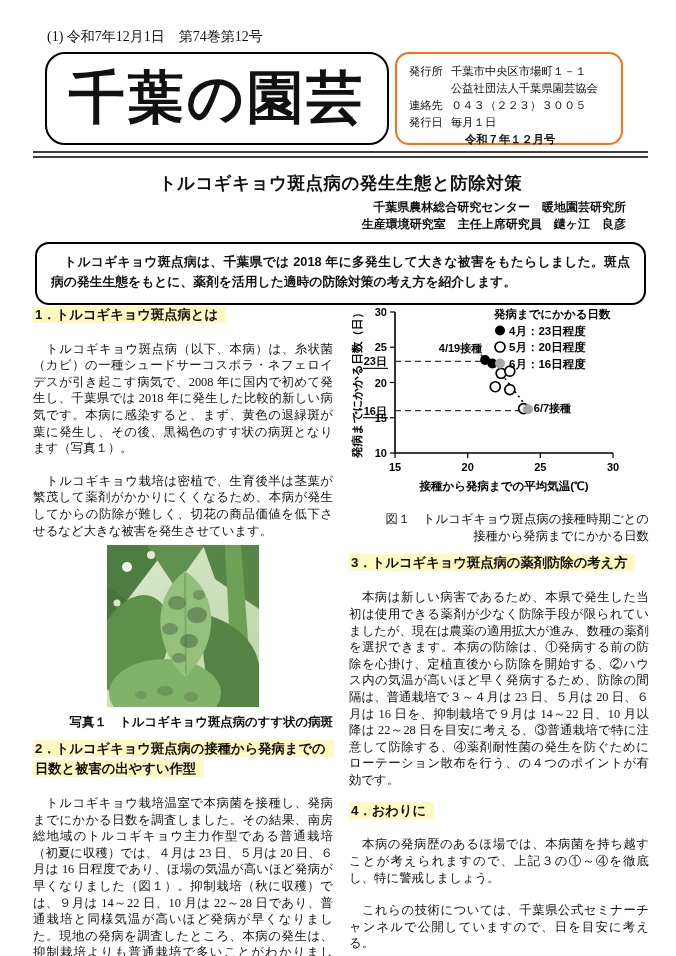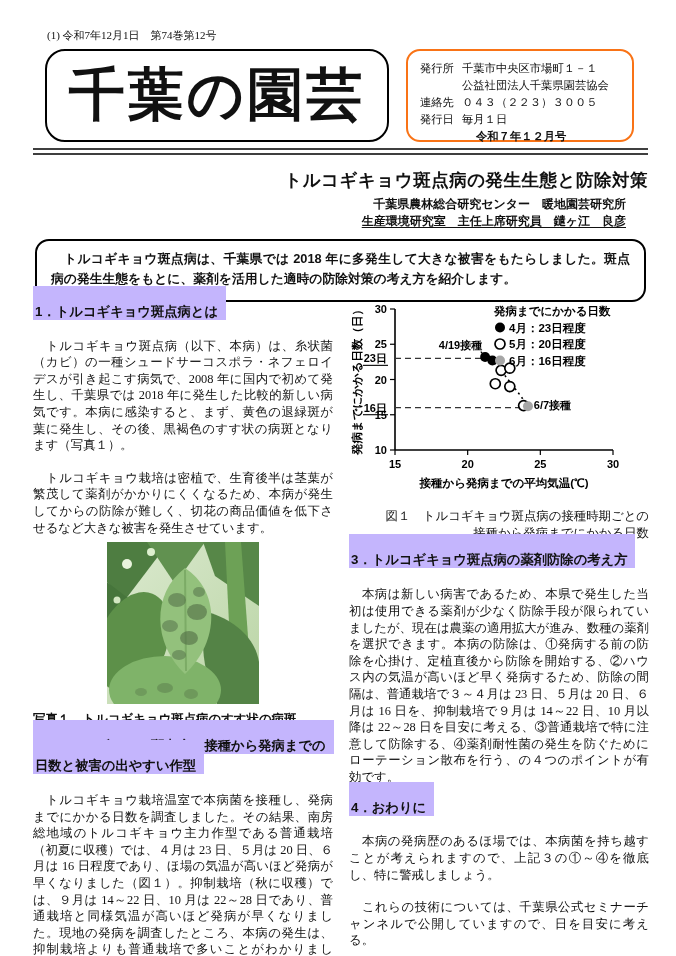--- a/index.html
+++ b/index.html
@@ -4,63 +4,63 @@
 <style>
   html,body{margin:0;padding:0;}
   body{
     width:676px;height:956px;background:#ffffff;color:#111;
     font-family:"Liberation Sans","DejaVu Sans",sans-serif;
     overflow:hidden;position:relative;
   }
   .page{box-sizing:border-box;width:676px;height:956px;padding:24px 28px 0 33px;}
 
   
-  .issue-line{font-family:"Liberation Serif","DejaVu Serif",serif;font-size:11px;margin:4px 0 6px 14px;}
-  .masthead{display:flex;gap:17px;align-items:stretch;padding-left:12px;}
+  .issue-line{font-family:"Liberation Serif","DejaVu Serif",serif;font-size:14px;margin:4px 0 6px 14px;}
+  .masthead{display:flex;gap:6px;align-items:stretch;padding-left:12px;}
   .title-box{
     width:344px;height:93px;border:2.5px solid #000;border-radius:20px;
     display:flex;align-items:center;justify-content:center;box-sizing:border-box;
   }
   .masthead-title{
     font-family:"DejaVu Serif","Liberation Serif",serif;font-weight:bold;
     font-size:56px;letter-spacing:3px;transform:scaleY(1.02);white-space:nowrap;
   }
   .pub-box{
     width:228px;height:93px;border:2px solid #f97316;border-radius:14px;
     box-sizing:border-box;padding:9px 10px 6px 12px;font-size:11.3px;line-height:1.5;
   }
   .pub-row{display:flex;}
   .pub-label{width:42px;flex:none;}
   .pub-value{flex:1;}
   .pub-row.issue-no .pub-value{font-weight:bold;padding-left:14px;}
   .rule{height:3px;border-top:2px solid #3f3f3f;border-bottom:2px solid #3f3f3f;margin-top:6px;}
 
   
-  .article-title{text-align:right;font-weight:bold;font-size:17.5px;margin:13px 0 4px 0;letter-spacing:0.5px;}
+  .article-title{text-align:center;font-weight:bold;font-size:17.5px;margin:13px 0 4px 0;letter-spacing:0.5px;}
   .author-block{text-align:right;padding-right:22px;font-size:12px;font-weight:bold;line-height:1.45;}
-  .author-line2{text-decoration:underline;text-underline-offset:2px;}
+  .author-line2{text-underline-offset:2px;}
   .summary-box{
     border:2px solid #000;border-radius:14px;margin:8px 2px 0 2px;
     padding:8px 14px 10px 14px;font-size:12.8px;font-weight:bold;line-height:1.6;text-align:justify;
   }
 
   
   .columns{display:flex;gap:16px;}
   .col{width:300px;flex:none;}
   .sec-heading{font-size:13.3px;font-weight:bold;line-height:1.5;margin:0 0 4px 0;}
-  .sec-heading .hl{background:#c4b5fd;padding:18px 8px 1px 2px;
+  .sec-heading .hl{background:#fef9c3;padding:1px 8px 1px 2px;
     -webkit-box-decoration-break:clone;box-decoration-break:clone;}
   .body-text{
     font-family:"Liberation Serif","DejaVu Serif",serif;
     font-size:12.4px;line-height:16.6px;text-align:justify;margin:16px 0 2px 0;
   } .spacer-m{height:10px;}
 
   
   .photo-wrap{width:152px;margin:6px auto 2px auto;}
-  .photo-caption{font-size:12.4px;font-weight:bold;text-align:left;margin:3px 0 8px 0;}
+  .photo-caption{font-size:12.4px;font-weight:bold;text-align:right;margin:3px 0 8px 0;}
 
   
   .chart-wrap{width:300px;}
   .fig-caption{font-size:12.4px;font-weight:normal;text-align:right;line-height:1.4;margin:2px 0 8px 0;}
   svg text.tick{font-family:"Liberation Sans",sans-serif;font-size:11px;font-weight:bold;fill:#000;}
   svg text.ref{font-size:11px;font-weight:bold;fill:#000;}
   svg text.axis-label{font-family:"Liberation Sans",sans-serif;font-size:11.5px;font-weight:bold;fill:#000;}
   svg text.legend-title{font-size:11.5px;font-weight:bold;fill:#000;}
   svg text.legend-label{font-size:11.5px;font-weight:bold;fill:#000;}
   svg text.annot{font-size:11px;font-weight:bold;fill:#000;}

